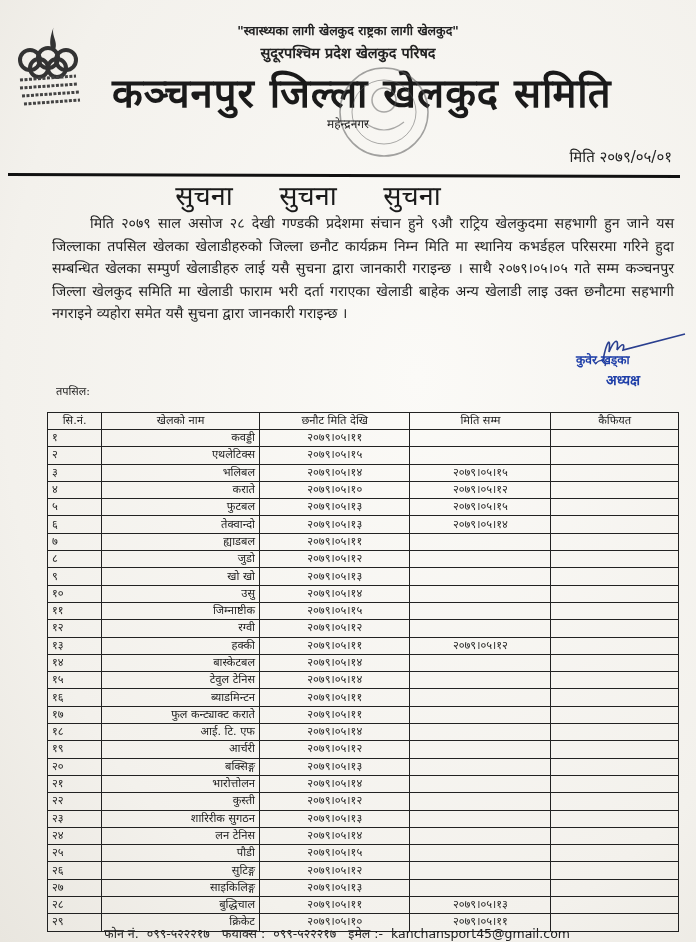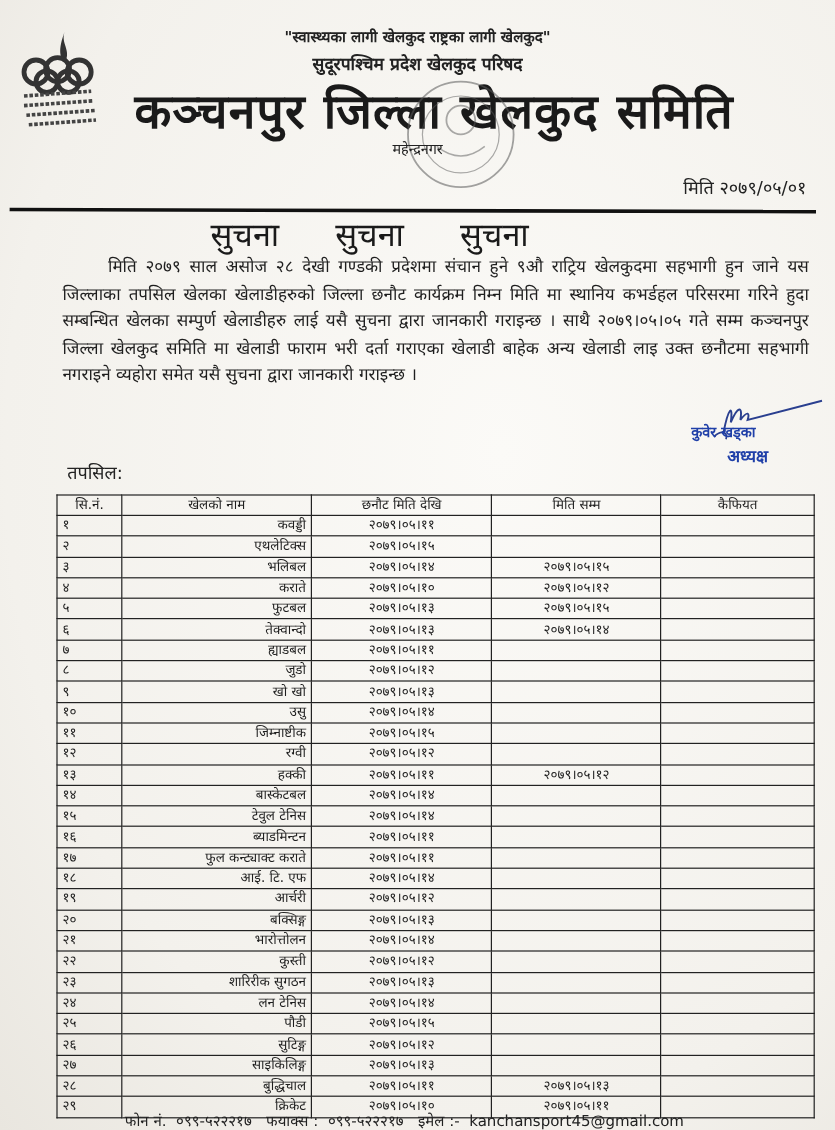--- a/index.html
+++ b/index.html
@@ -54,21 +54,21 @@
   .signature {
     position:absolute; left:575px; top:330px; width:118px; height:62px;
   }
   .sig-name {
     position:absolute; left:576px; top:351px; font-size:12px; font-weight:bold; color:#1f3fa8; white-space:nowrap;
   }
   .sig-title {
     position:absolute; left:606px; top:370px; font-size:14px; font-weight:bold; color:#1f3fa8;
   }
   .tapasil {
-    position:absolute; left:56px; top:383px; font-size:15px; color:#222;
+    position:absolute; left:56px; top:383px; font-size:11px; color:#222;
   }
   table.sched {
     position:absolute; left:47px; top:412px; width:632px;
     border-collapse:collapse; font-size:11.2px; color:#1e1e1e;
   }
   table.sched th, table.sched td {
     border:1.2px solid #222; height:16.3px; padding:0 4px; line-height:14px;
   }
   table.sched th { font-weight:normal; text-align:center; height:16px; }
   table.sched td.sn { text-align:left; width:46px; }

